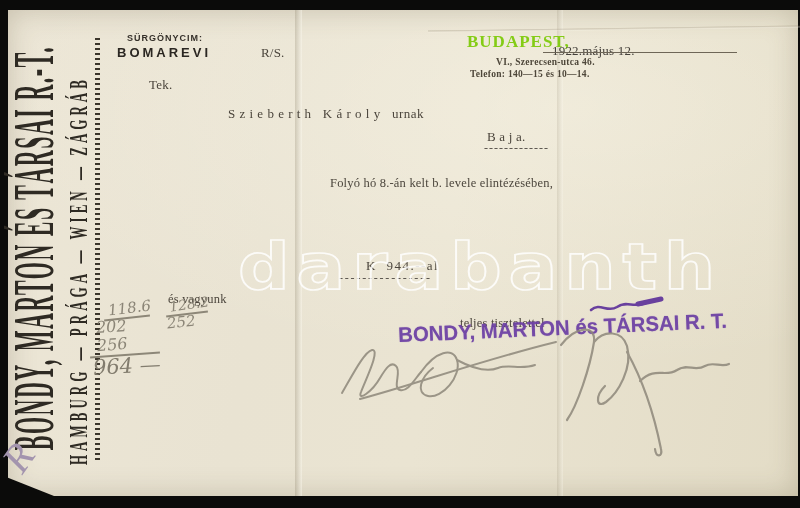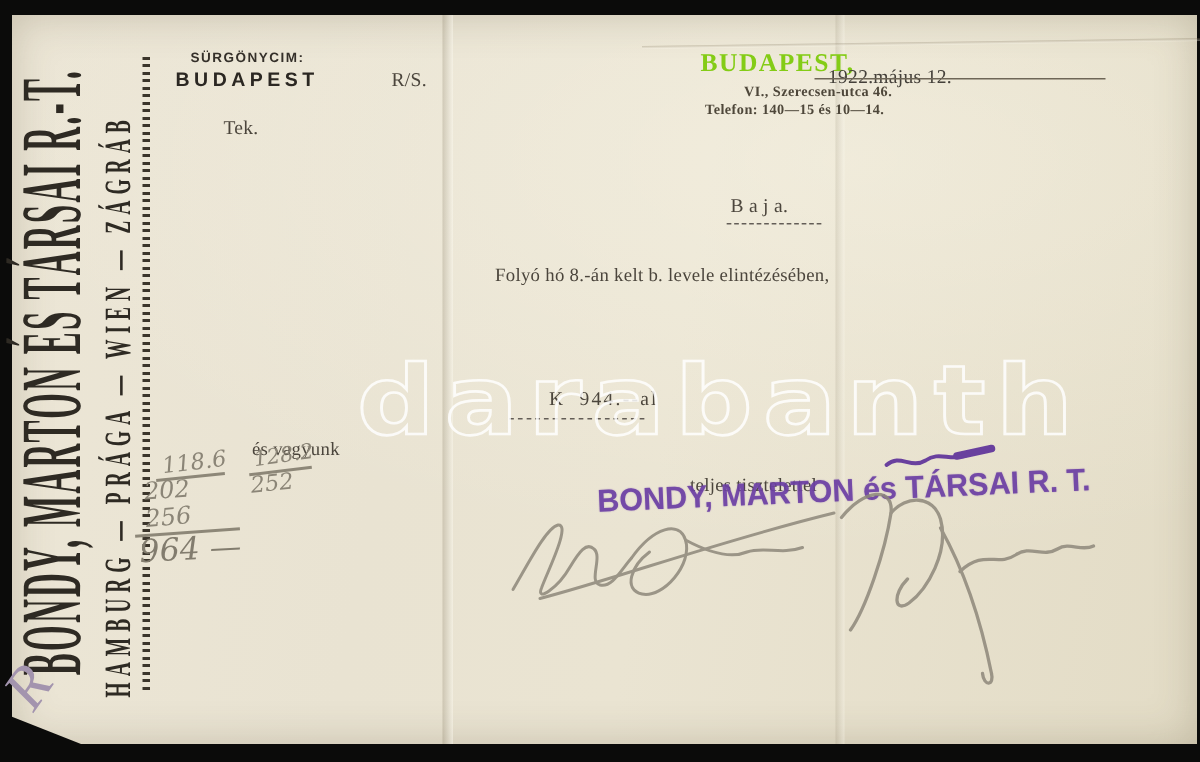--- a/index.html
+++ b/index.html
@@ -102,29 +102,30 @@
   <div class="paper"></div>
   <div class="crease-v one"></div>
   <div class="crease-v two"></div>
   <div class="crease-h"></div>
 
   <div class="v-company">BONDY, MARTON ÉS TÁRSAI R.-T.</div>
   <div class="v-cities">HAMBURG — PRÁGA — WIEN — ZÁGRÁB</div>
   <div class="dotted-rule"></div>
 
   <div class="tele-label">SÜRGÖNYCIM:</div>
-  <div class="tele-name">BUDAPEST</div>
+  <div class="tele-name">BOMAREVI</div>
   <div class="city">BUDAPEST,</div>
   <div class="street">VI., Szerecsen-utca 46.</div>
   <div class="phone">Telefon: 140—15 és 10—14.</div>
 
   <div class="t ref">R/S.</div>
   <div class="t tek">Tek.</div>
   <div class="t date">1922.május 12.</div>
   <div class="date-underline"></div>
+  <div class="t recipient">S z i e b e r t h   K á r o l y   urnak</div>
   <div class="t rec-city">B a j a.</div>
   <div class="t dashes1">-------------</div>
   <div class="t body1">Folyó hó 8.-án kelt b. levele elintézésében,</div>
   <div class="t amount">K  944.--al</div>
   <div class="t dashes2">----------------</div>
   <div class="t closing1">és vagyunk</div>
   <div class="t closing2">teljes tisztelettel</div>
 
   <div class="stamp">BONDY, MARTON és TÁRSAI R. T.</div>
 

